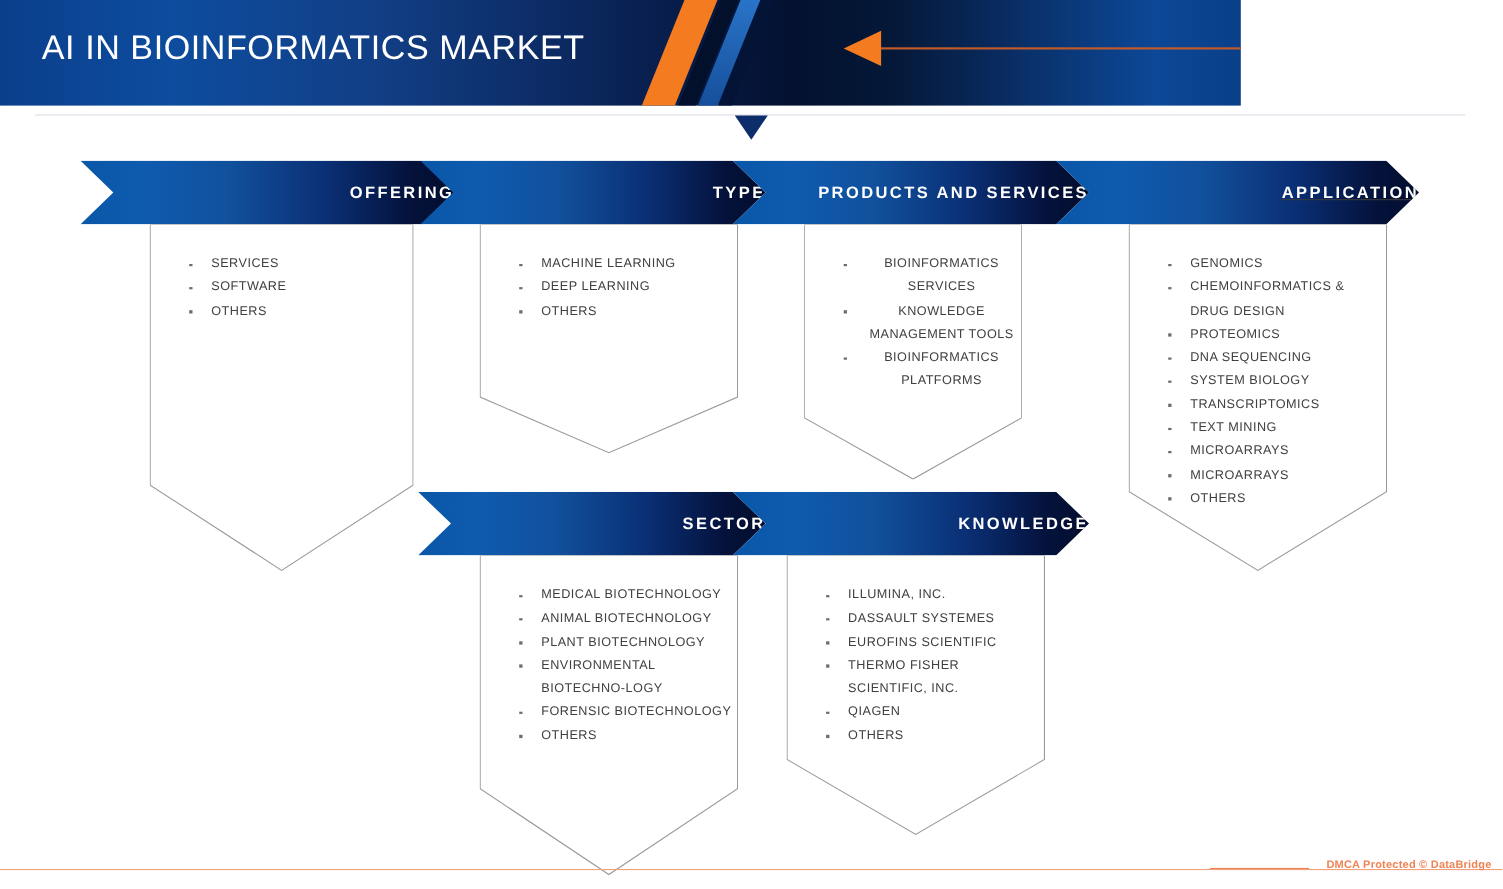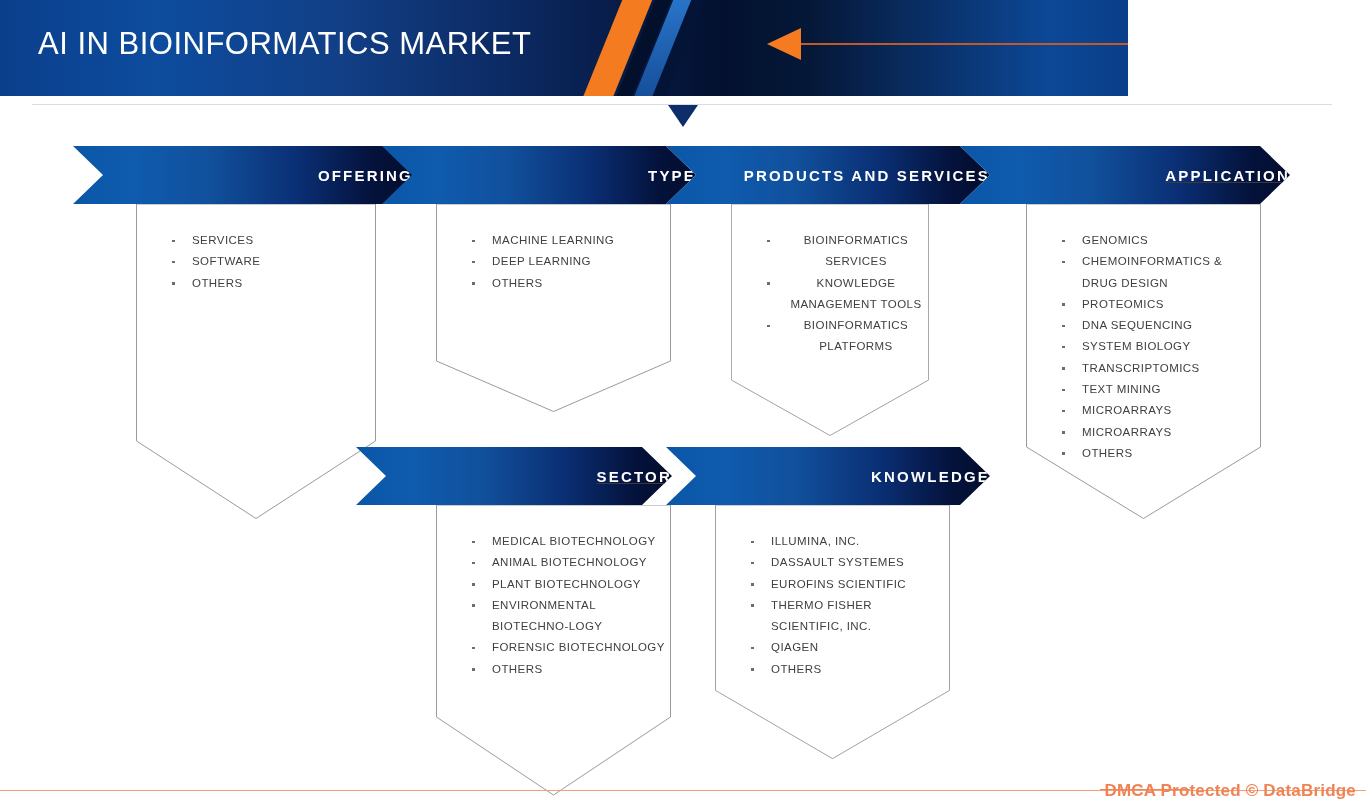--- a/index.html
+++ b/index.html
@@ -159,21 +159,21 @@
     left: 1100px;
     top: 789px;
     width: 90px;
     height: 1px;
     background: #ef8354;
   }
   .footer-text {
     position: absolute;
     right: 10px;
     top: 781px;
-    font-size: 17px;
+    font-size: 10px;
     font-weight: bold;
     letter-spacing: 0.2px;
     color: #ef8354;
     white-space: nowrap;
   }
 </style>
 </head>
 <body>
 
 <div class="header">
@@ -256,21 +256,21 @@
         <li>TRANSCRIPTOMICS</li>
         <li>TEXT MINING</li>
         <li>MICROARRAYS</li>
         <li>MICROARRAYS</li>
         <li> OTHERS</li>
       </ul>
     </div>
   </div>
 
   <div class="seg">
-    <div class="seg-banner" style="left:356px; top:447px; width:316px;text-decoration:underline;">
+    <div class="seg-banner" style="left:380px; top:447px; width:316px;">
       <span class="seg-banner-label">SECTOR</span>
     </div>
     <div class="seg-body" style="left:436px; top:505px; width:235px; height:303px;">
       <svg class="seg-body-shape" viewBox="0 0 235 303" preserveAspectRatio="none">
         <polygon points="0.5,0 234.5,0 234.5,212 117.5,290 0.5,212" fill="#ffffff" stroke="#9a9a9a" stroke-width="1"></polygon>
       </svg>
       <ul class="seg-list">
         <li>MEDICAL BIOTECHNOLOGY</li>
         <li>ANIMAL BIOTECHNOLOGY</li>
         <li>PLANT BIOTECHNOLOGY</li>

